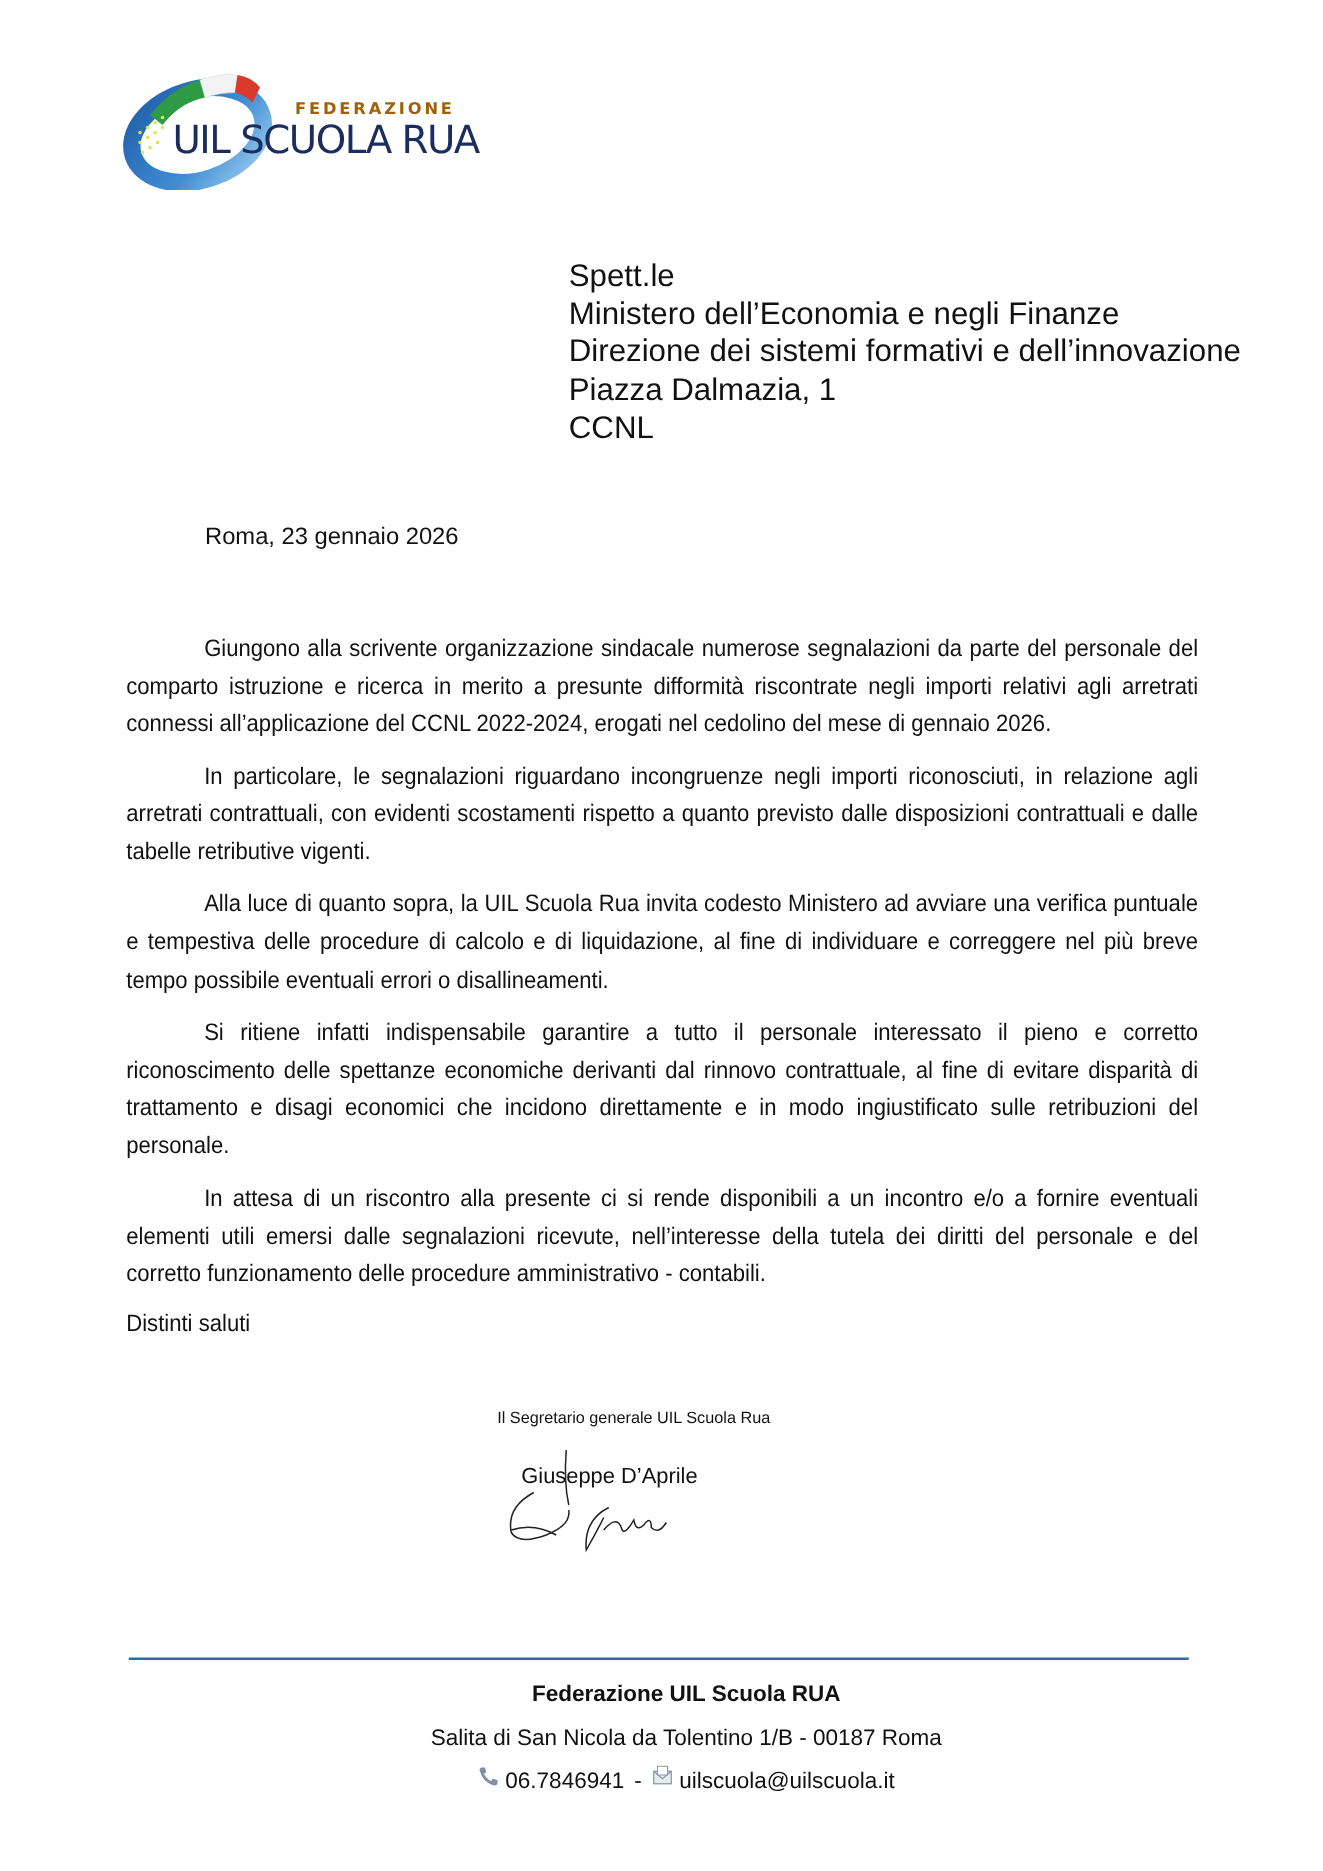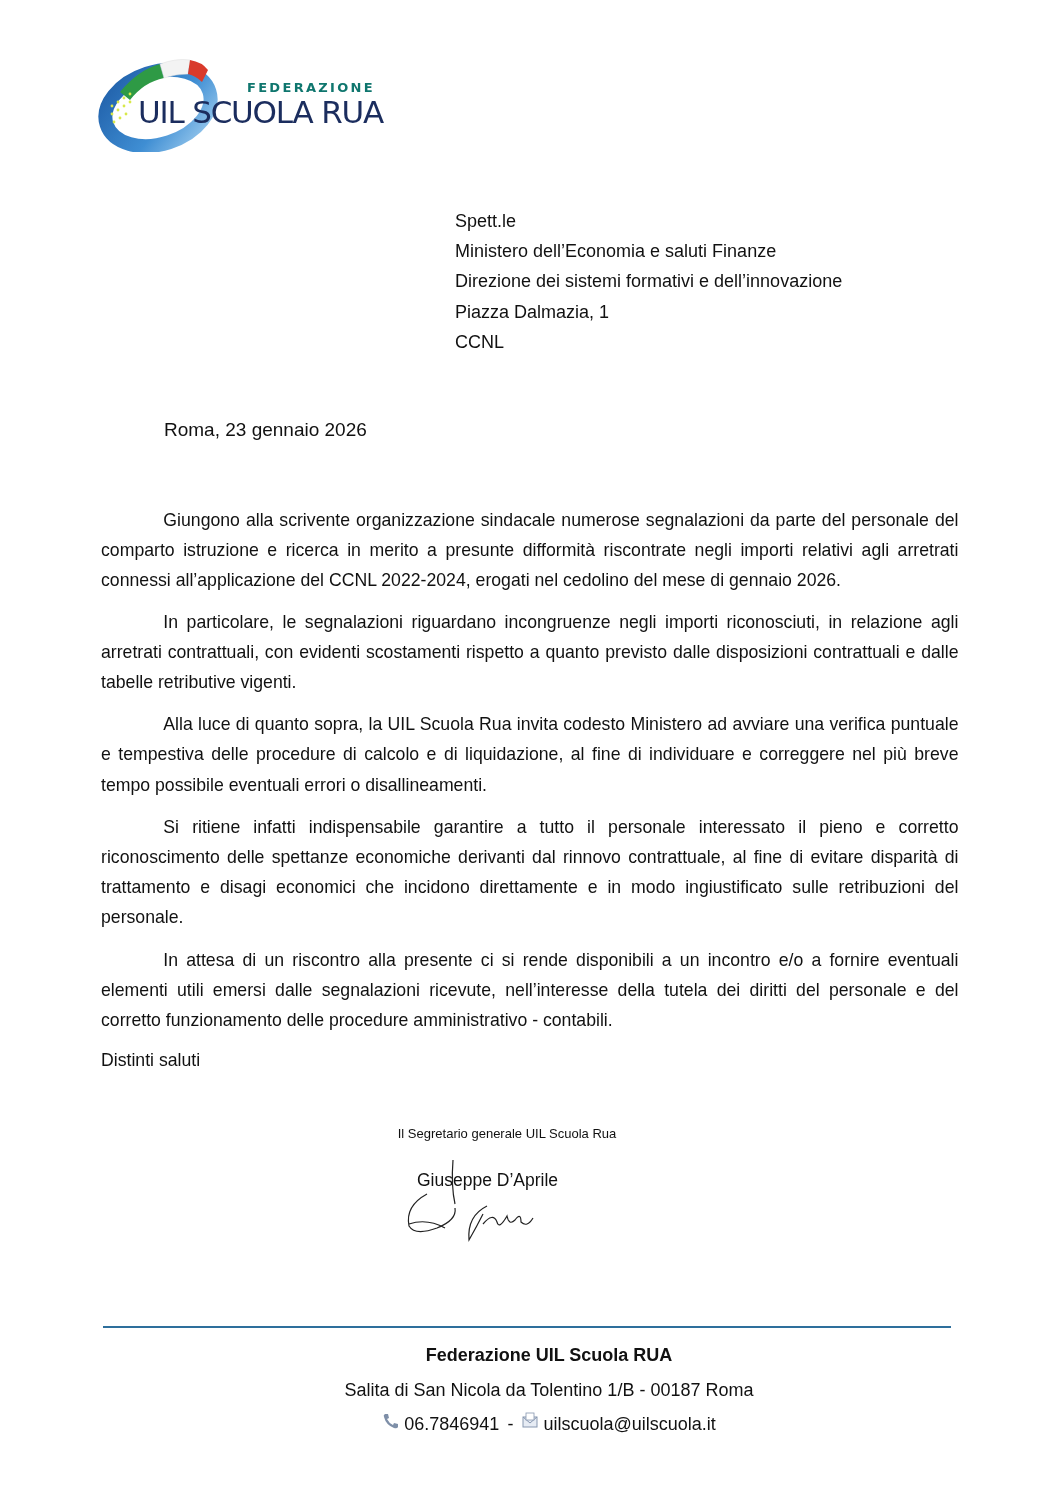--- a/index.html
+++ b/index.html
@@ -1,23 +1,23 @@
 <!DOCTYPE html>
 <html><head>
   <meta charset="utf-8">
   <style>
     html, body { margin: 0; padding: 0; background: #ffffff; }
     body { width: 1058px; height: 1497px; position: relative; overflow: hidden; color: #111; font-family: "Liberation Sans", sans-serif; }
 
     .logo { position: absolute; left: 98px; top: 52px; width: 330px; height: 100px; }
-    .logo-fed { position: absolute; left: 149px; top: 28px; font-family: "DejaVu Sans", sans-serif; font-weight: bold; font-size: 13px; letter-spacing: 2.3px; color: #0f766e; }
+    .logo-fed { position: absolute; left: 138px; top: 28px; font-family: "DejaVu Sans", sans-serif; font-weight: bold; font-size: 13px; letter-spacing: 2.3px; color: #a16207; }
     .logo-main { position: absolute; left: 40px; top: 42px; font-family: "DejaVu Sans", sans-serif; font-weight: normal; font-size: 31px; letter-spacing: -1.2px; color: #1b2d5e; white-space: nowrap; }
     .logo svg { position: absolute; left: 0; top: 0; }
 
-    .recipient { position: absolute; left: 455px; top: 206px; font-size: 18px; line-height: 30.2px; }
+    .recipient { position: absolute; left: 455px; top: 206px; font-size: 25px; line-height: 30.2px; }
     .recipient div { white-space: nowrap; }
 
     .date { position: absolute; left: 164px; top: 419px; font-size: 19px; white-space: nowrap; text-align: right; }
 
     .body-text { position: absolute; left: 101px; top: 505px; width: 858px; }
     .para { font-size: 19px; line-height: 30.2px; text-align: justify; margin: 0 0 12px 0; transform: scaleX(0.93); transform-origin: left top; width: 922px; letter-spacing: 0px; }
     .para.indent { text-indent: 67px; }
     .para.p1 { margin-bottom: 11px; }
     .closing { font-size: 19px; line-height: 30px; transform: scaleX(0.93); transform-origin: left top; white-space: nowrap; margin-top: -2px; }
 
@@ -63,21 +63,21 @@
       <circle cx="32" cy="42" r="1.4"></circle>
         <circle cx="32" cy="50" r="1.4"></circle>
     </g>
   </svg>
   <div class="logo-fed">FEDERAZIONE</div>
   <div class="logo-main">UIL SCUOLA RUA</div>
 </div>
 
 <div class="recipient">
   <div>Spett.le</div>
-  <div>Ministero dell’Economia e saluti Finanze</div>
+  <div>Ministero dell’Economia e negli Finanze</div>
   <div>Direzione dei sistemi formativi e dell’innovazione</div>
   <div>Piazza Dalmazia, 1</div>
   <div>CCNL</div>
 </div>
 
 <div class="date">Roma, 23 gennaio 2026</div>
 
 <div class="body-text">
   <p class="para indent p1">Giungono alla scrivente organizzazione sindacale numerose segnalazioni da parte del personale del comparto istruzione e ricerca in merito a presunte difformità riscontrate negli importi relativi agli arretrati connessi all’applicazione del CCNL 2022-2024, erogati nel cedolino del mese di gennaio 2026.</p>
   <p class="para indent">In particolare, le segnalazioni riguardano incongruenze negli importi riconosciuti, in relazione agli arretrati contrattuali, con evidenti scostamenti rispetto a quanto previsto dalle disposizioni contrattuali e dalle tabelle retributive vigenti.</p>

